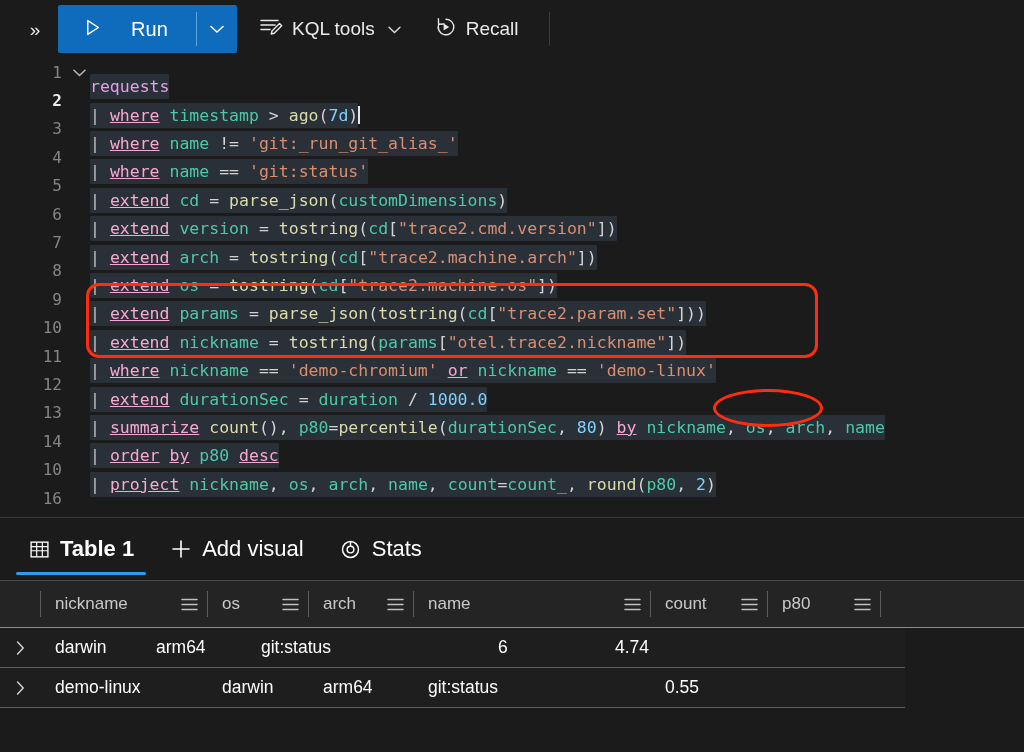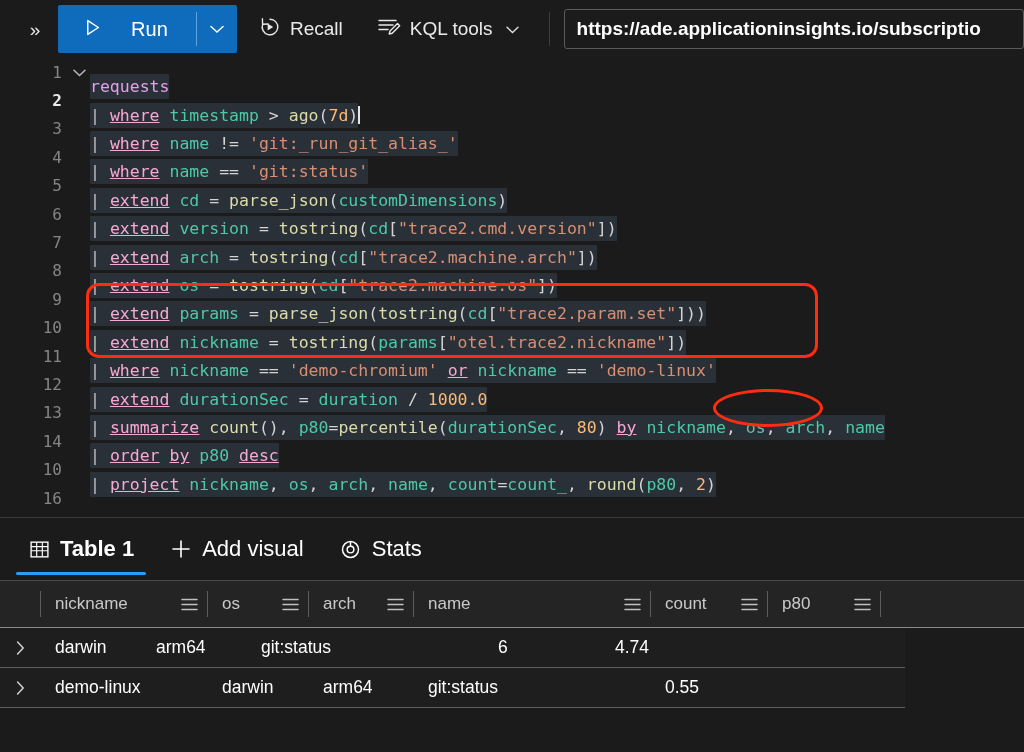--- a/index.html
+++ b/index.html
@@ -76,21 +76,21 @@
   }
   .codetext .hl{
     background:#2a3038;border-radius:1px;padding:3px 0;
   }
   
   .t-table{color:#e4a0e8;}
   .t-kw{color:#f9a8d4;text-decoration:underline;}
   .t-col{color:#4ec9a8;}
   .t-func{color:#dcdcaa;}
   .t-str{color:#d98f72;}
-  .t-num{color:#fdba74;}
+  .t-num{color:#7dd3fc;}
   .t-op{color:#d4d4d4;}
   .t-pipe{color:#bfbfbf;}
   .t-plain{color:#d4d4d4;}
   .caret-bar{
     display:inline-block;width:2px;height:18px;background:#e6e6e6;
     vertical-align:-3px;margin-left:0px;
   }
 
   
   .annot-rect{
@@ -174,53 +174,50 @@
             </svg>
         </span>
         <span class="lbl">Run</span>
       </div>
       <div class="run-split"></div>
       <div class="run-caret">
         <svg width="14" height="9" viewBox="0 0 14 9">
             <path d="M1 1.5 L7 7 L13 1.5" fill="none" stroke="#ffffff" stroke-width="1.5" stroke-linecap="round"></path>
           </svg>
       </div>
-    </div>
-
-    <div class="tb-item">
-      <span>
-        <svg width="22" height="22" viewBox="0 0 22 22">
-          <path d="M11 3.2 a7.8 7.8 0 1 1 -7.3 5" fill="none" stroke="#e8e8e8" stroke-width="1.4" stroke-linecap="round"></path>
-          <path d="M3.4 2.6 L3.6 8.2 L9.1 8.0" fill="none" stroke="#e8e8e8" stroke-width="1.4" stroke-linecap="round" stroke-linejoin="round"></path>
-          <path d="M8.6 7.6 L14.2 11 L8.6 14.4 Z" fill="#e8e8e8"></path>
-        </svg>
-      </span>
-      <span>Recall</span>
     </div>
 
     <div class="tb-item">
       <span>
         <svg width="24" height="22" viewBox="0 0 24 22">
           <path d="M2 4.5 H19 M2 9 H16 M2 13.5 H11" fill="none" stroke="#e8e8e8" stroke-width="1.5" stroke-linecap="round"></path>
           <path d="M20.5 7.5 L13 15 L12.2 18 L15.2 17.2 L22.7 9.7 Z" fill="none" stroke="#e8e8e8" stroke-width="1.4" stroke-linejoin="round"></path>
         </svg>
       </span>
       <span>KQL tools</span>
       <span class="caret">
         <svg width="13" height="8" viewBox="0 0 13 8">
             <path d="M1 1.2 L6.5 6.5 L12 1.2" fill="none" stroke="#dcdcdc" stroke-width="1.4" stroke-linecap="round"></path>
           </svg>
       </span>
     </div>
 
+    <div class="tb-item">
+      <span>
+        <svg width="22" height="22" viewBox="0 0 22 22">
+          <path d="M11 3.2 a7.8 7.8 0 1 1 -7.3 5" fill="none" stroke="#e8e8e8" stroke-width="1.4" stroke-linecap="round"></path>
+          <path d="M3.4 2.6 L3.6 8.2 L9.1 8.0" fill="none" stroke="#e8e8e8" stroke-width="1.4" stroke-linecap="round" stroke-linejoin="round"></path>
+          <path d="M8.6 7.6 L14.2 11 L8.6 14.4 Z" fill="#e8e8e8"></path>
+        </svg>
+      </span>
+      <span>Recall</span>
+    </div>
+
     <div class="tb-div"></div>
 
-    <div class="urlbar">
-      <span>https://ade.applicationinsights.io/subscriptio</span>
-    </div>
   </div>
 
   <div class="editor">
     <div id="code-lines">
         <div class="code-row">
           <div class="gut">1</div>
           <div class="fold"><svg width="13" height="8" viewBox="0 0 13 8">
               <path d="M1 1.2 L6.5 6.5 L12 1.2" fill="none" stroke="#b8b8b8" stroke-width="1.5" stroke-linecap="round"></path>
             </svg></div>
           <div class="codetext"><span class="hl"><span class="t-table">requests</span></span></div>

